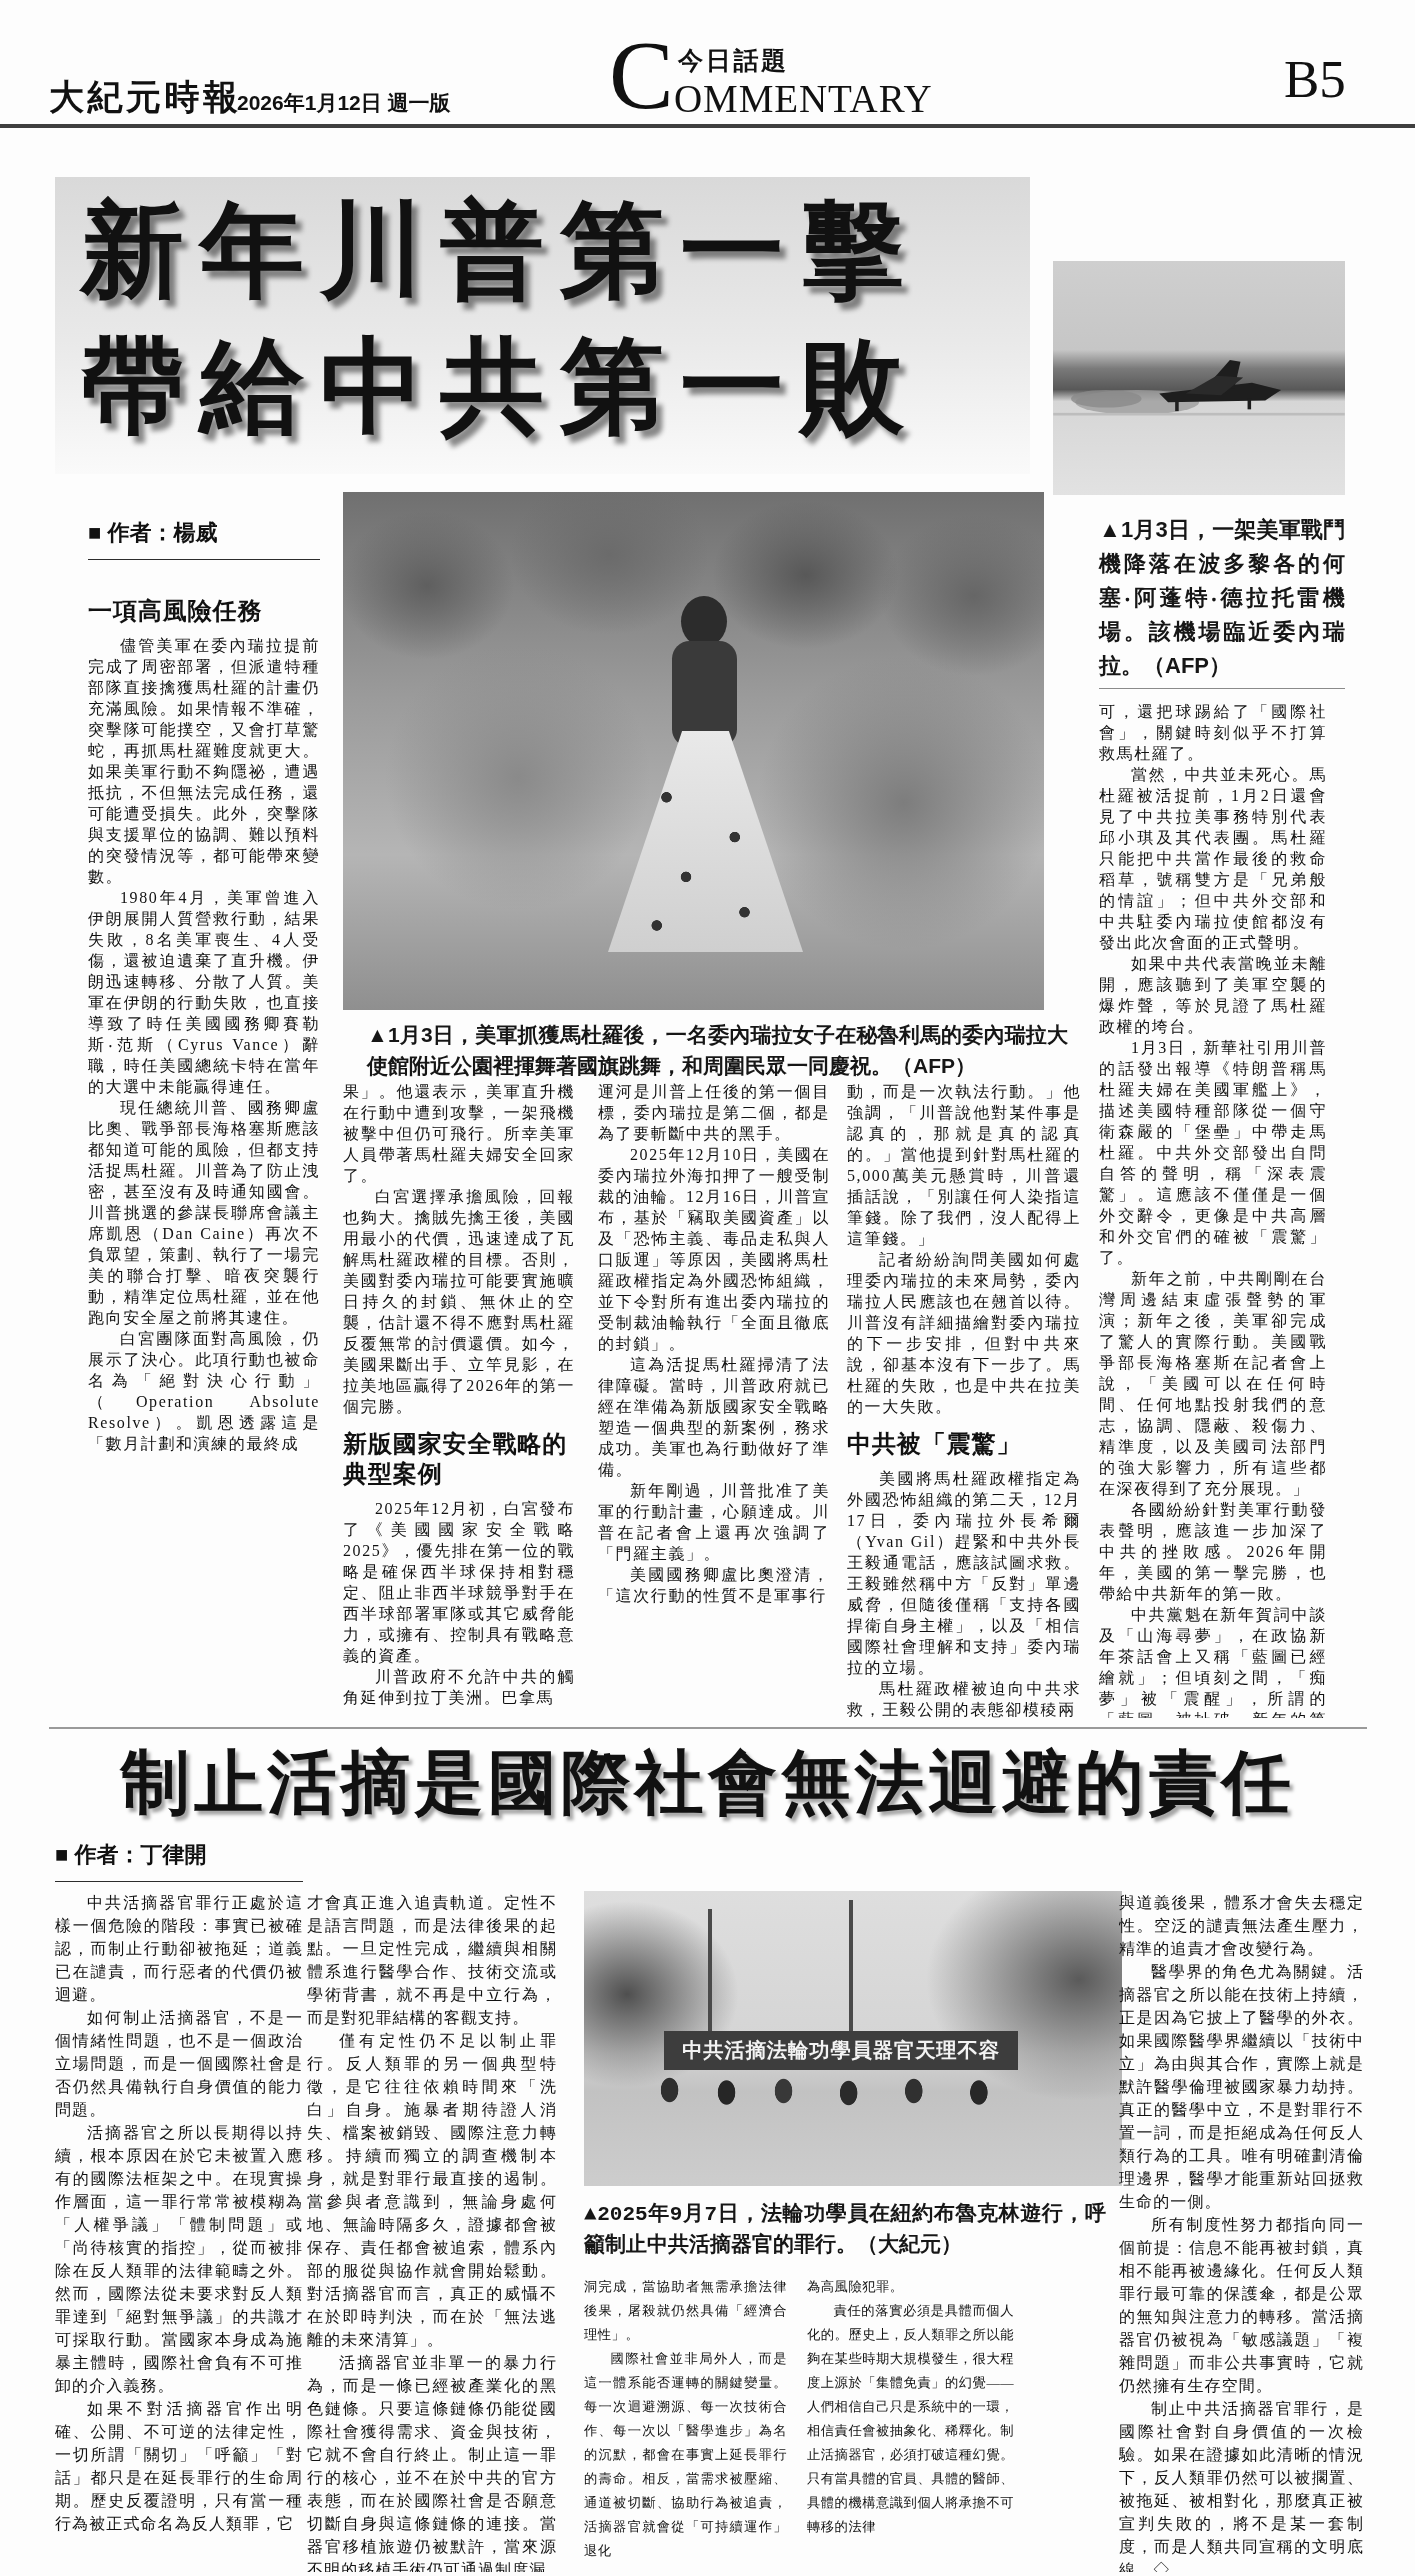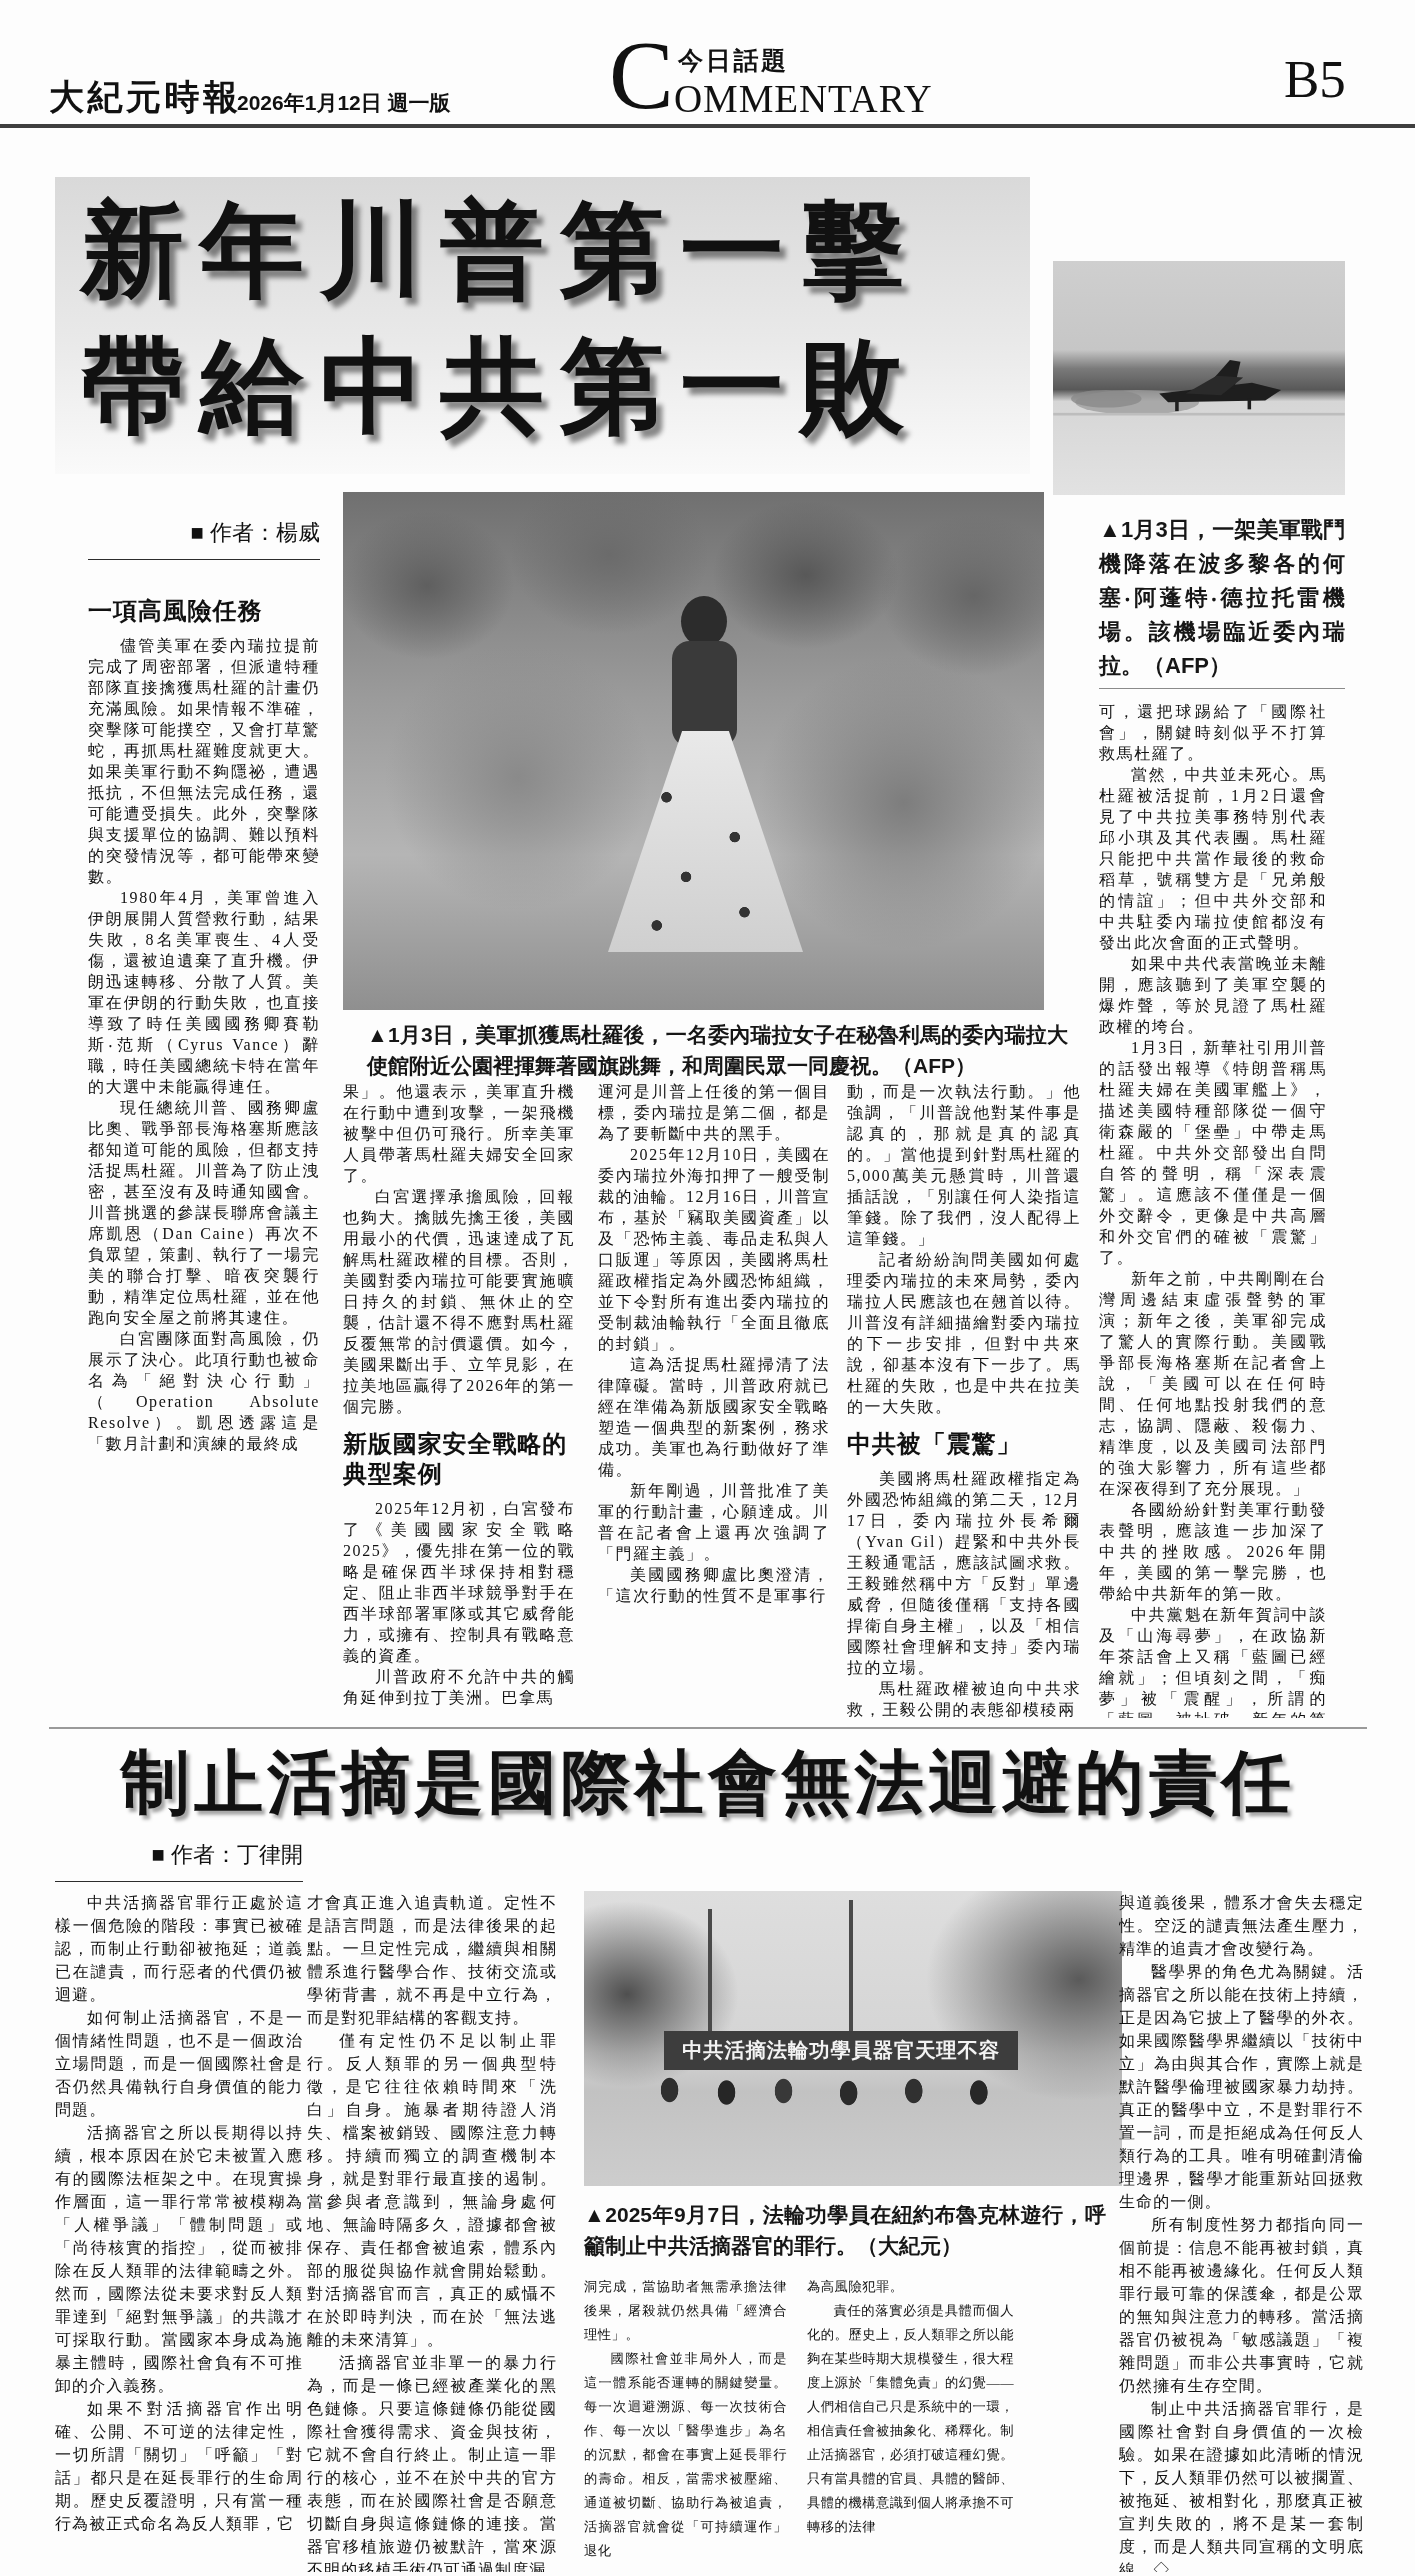--- a/index.html
+++ b/index.html
@@ -67,23 +67,23 @@
         radial-gradient(14px 19.5px at 36% 42%,#383838 0 60%,rgba(0,0,0,0) 65%),
         radial-gradient(14px 19.5px at 52% 46%,#2a2a2a 0 60%,rgba(0,0,0,0) 65%),
         radial-gradient(14px 19.5px at 68% 42%,#303030 0 60%,rgba(0,0,0,0) 65%),
         radial-gradient(14px 19.5px at 84% 45%,#272727 0 60%,rgba(0,0,0,0) 65%);}
 
   
   .caption{font-family:"Liberation Sans",sans-serif;font-weight:bold;color:#161616;text-align:justify;}
   #jet-caption{left:1099px;top:513px;width:246px;font-size:22px;line-height:34px;}
   #jet-rule{left:1099px;top:688px;width:246px;height:0.9px;background:#8a8a8a;}
   #main-caption{left:343px;top:1019px;width:701px;font-size:21px;line-height:31px;margin-left:24px;}
-  #caption2{left:584px;top:2199px;width:522px;font-size:21px;line-height:31px;}
-  .author{font-family:"Liberation Sans",sans-serif;font-weight:normal;font-size:22px;
-      border-bottom:1.8px solid #2c2c2c;padding-bottom:10.6px;text-align:right;}
+  #caption2{left:584px;top:2199px;width:522px;font-size:21px;line-height:31px;font-family:Liberation Mono, monospace;}
+  .author{font-family:"Liberation Sans",sans-serif;font-weight:bold;font-size:22px;
+      border-bottom:1.8px solid #2c2c2c;padding-bottom:10.6px;}
   #author1{left:88px;top:518px;width:232px;}
   #author2{left:55px;top:1840px;width:248px;}
 
   
   .col{position:absolute;overflow:hidden;text-align:justify;}
   .a1 .blk-p,.a1 .blk-cont{font-size:16px;line-height:21px;letter-spacing:1.6px;margin:0;}
   .a1 .blk-p{text-indent:2em;}
   .a1 .blk-lead{font-family:"Liberation Sans",sans-serif;font-weight:bold;font-size:17px;
       line-height:23px;letter-spacing:1.3px;margin:0 0 5.3px 0;}
   .blk-sub{font-family:"Liberation Sans",sans-serif;font-weight:bold;font-size:24px;

